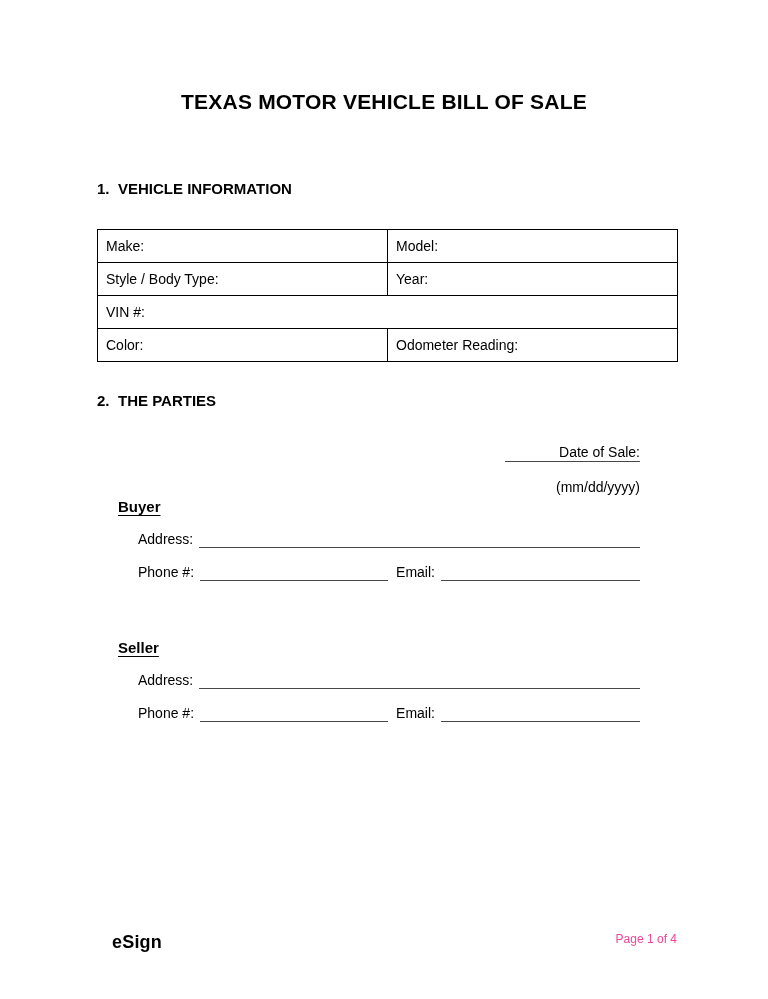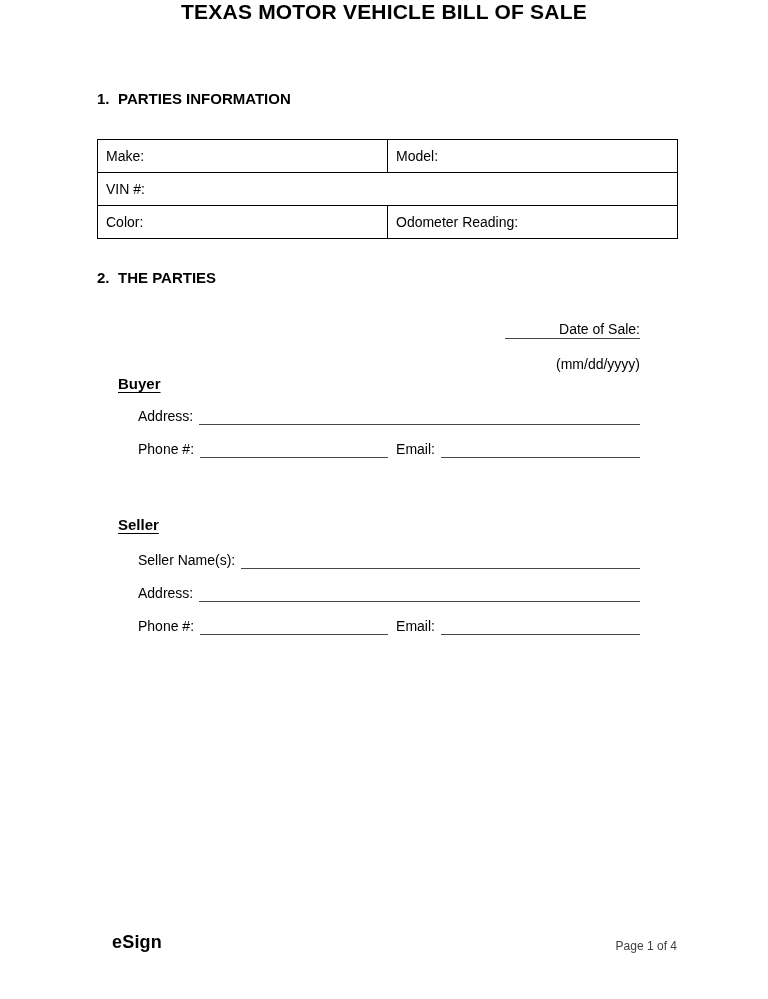--- a/index.html
+++ b/index.html
@@ -6,20 +6,21 @@
   html, body { background: #ffffff; }
   body { font-family: "Liberation Sans", sans-serif; color: #000; }
   .page {
     position: relative;
     width: 768px;
     height: 999px;
     background: #ffffff;
     overflow: hidden;
   }
   .doc-title {
+    padding-top: 90px;
     text-align: center;
     font-size: 21px;
     font-weight: bold;
     line-height: 23px;
     letter-spacing: 0.2px;
   }
   .section-heading {
     margin-left: 97px;
     font-size: 15px;
     font-weight: bold;
@@ -86,46 +87,50 @@
   .fill-line.phone { width: 188px; flex: none; }
   .hint { white-space: pre; line-height: 17px; flex: none; margin-left: 48px; }
   .email-label { margin-left: 8px; }
   .footer {
     position: absolute;
     left: 112px;
     right: 91px;
     top: 932px;
     display: flex;
     justify-content: space-between;
-    align-items: flex-end;
+    align-items: flex-start;
   }
   .brand-logo {
     font-size: 18px;
     font-weight: bold;
     letter-spacing: 0.2px;
   }
-  .page-indicator { font-size: 12px; color: #404040; }
+  .page-indicator { font-size: 12px; color: #ec4899; }
 </style>
 </head>
 <body>
 
 <div class="page">
 
   <div class="doc-title">TEXAS MOTOR VEHICLE BILL OF SALE</div>
 
   <div class="section-heading sec1-heading">
     <span class="sec-num">1.</span>
-    <span>PARTIES INFORMATION</span>
+    <span>VEHICLE INFORMATION</span>
   </div>
 
   <table class="vehicle-table">
     <tbody>
       <tr>
         <td>Make:</td>
         <td>Model:</td>
+      </tr>
+      <tr>
+        <td>Style / Body Type:</td>
+        <td>Year:</td>
       </tr>
       <tr>
         <td colspan="2">VIN #:</td>
       </tr>
       <tr>
         <td>Color:</td>
         <td>Odometer Reading:</td>
       </tr>
     </tbody>
   </table>
@@ -152,24 +157,20 @@
     </div>
     <div class="field-row">
       <span class="field-label">Phone #:</span>
       <span class="fill-line phone"></span>
       <span class="field-label email-label">Email:</span>
       <span class="fill-line flex"></span>
     </div>
 
     <div class="party-heading seller">Seller</div>
 
-    <div class="field-row first">
-      <span class="field-label">Seller Name(s):</span>
-      <span class="fill-line flex"></span>
-    </div>
     <div class="field-row">
       <span class="field-label">Address:</span>
       <span class="fill-line flex"></span>
     </div>
     <div class="field-row">
       <span class="field-label">Phone #:</span>
       <span class="fill-line phone"></span>
       <span class="field-label email-label">Email:</span>
       <span class="fill-line flex"></span>
     </div>

